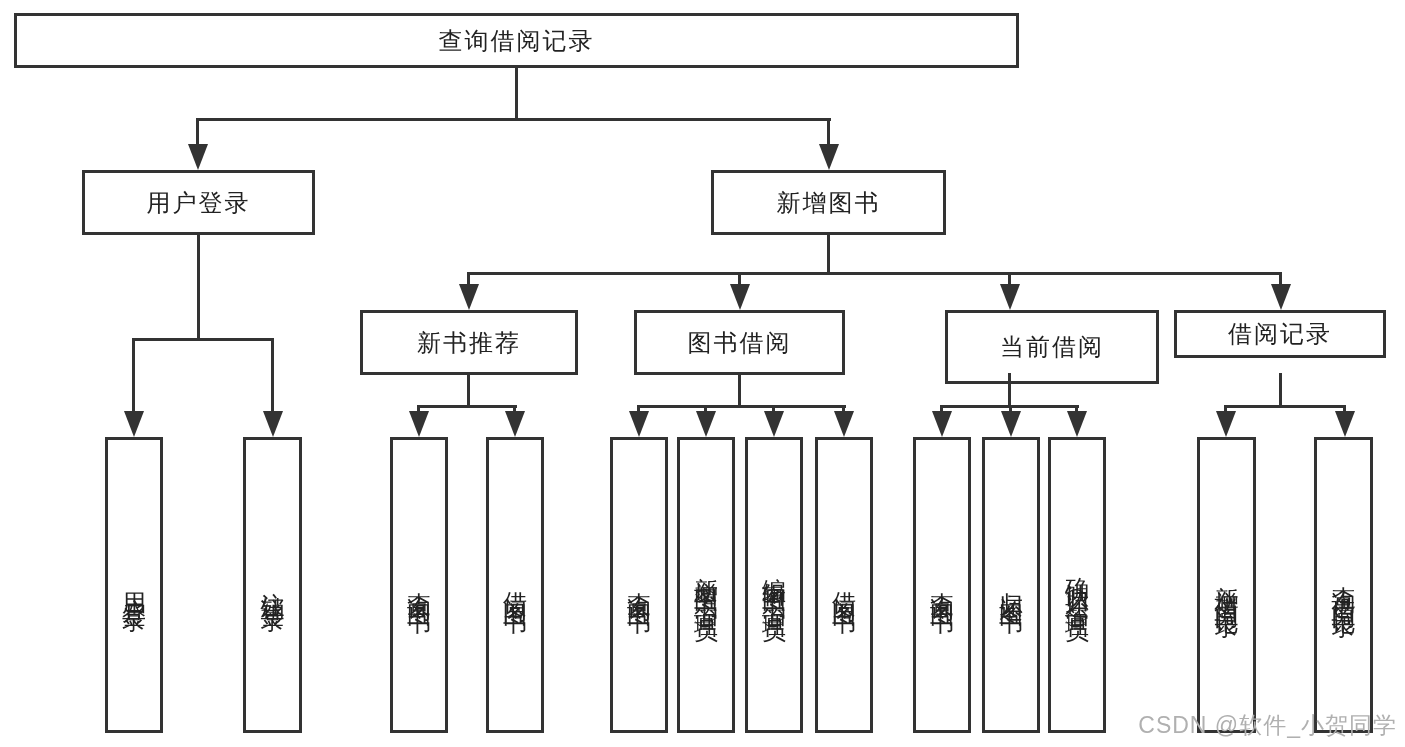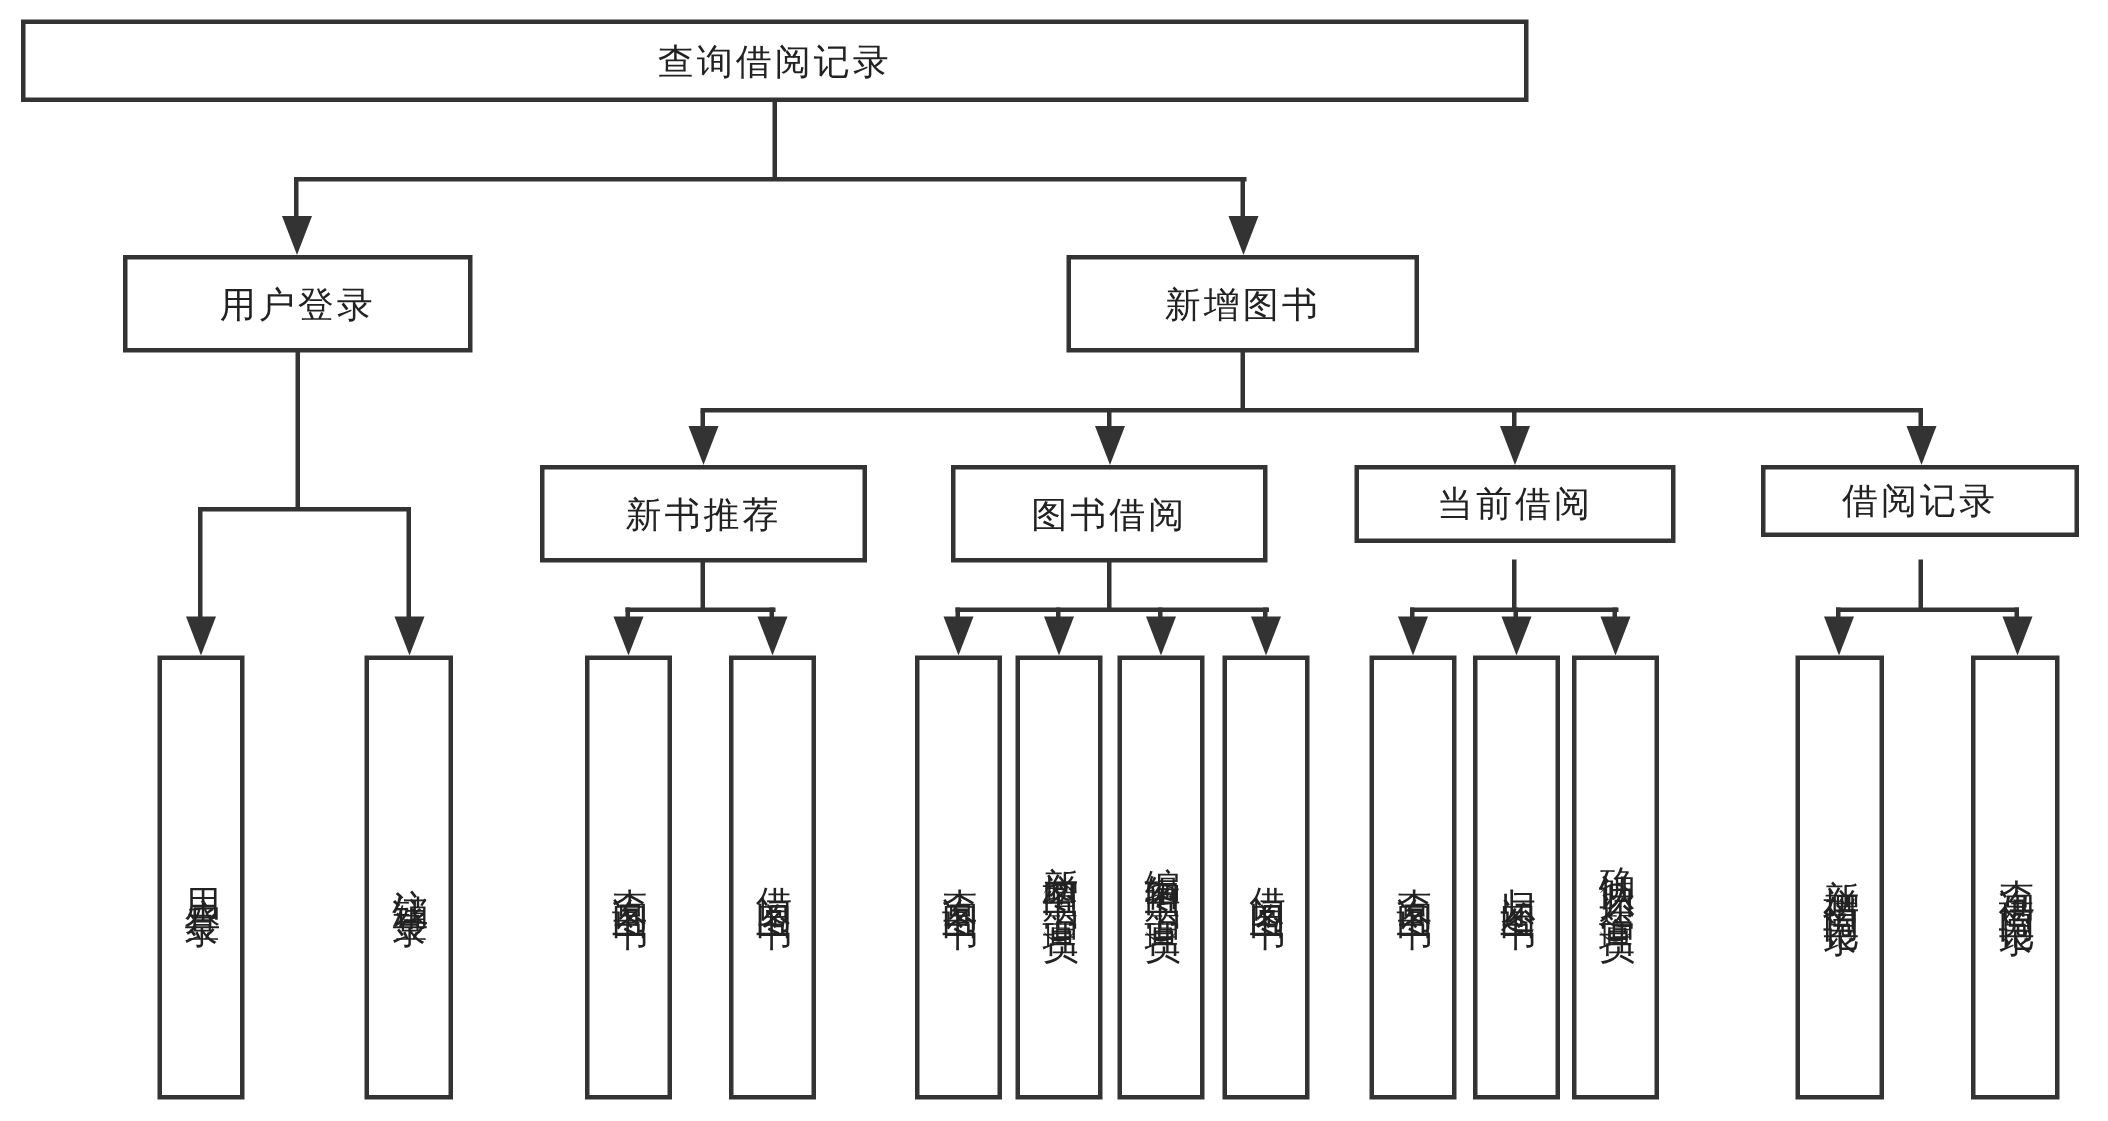--- a/index.html
+++ b/index.html
@@ -73,21 +73,21 @@
   <div class="box" style="left:711px;top:170px;width:235px;height:65px">
     <span class="hlabel">新增图书</span>
   </div>
 
   <div class="box" style="left:634px;top:310px;width:211px;height:65px">
     <span class="hlabel">图书借阅</span>
   </div>
   <div class="box" style="left:360px;top:310px;width:218px;height:65px">
     <span class="hlabel">新书推荐</span>
   </div>
-  <div class="box" style="left:903px;top:310px;width:214px;height:52px">
+  <div class="box" style="left:945px;top:310px;width:214px;height:74px">
     <span class="hlabel">当前借阅</span>
   </div>
   <div class="box" style="left:1174px;top:310px;width:212px;height:48px">
     <span class="hlabel">借阅记录</span>
   </div>
 
   <div class="box leaf" style="left:105px;top:437px;width:58px;height:296px">
     <span class="vlabel">用户登录</span>
   </div>
   <div class="box leaf" style="left:243px;top:437px;width:59px;height:296px">
@@ -183,14 +183,15 @@
   <div class="arrow" style="left:1001px;top:411px"></div>
   <div class="arrow" style="left:1067px;top:411px"></div>
 
   <div class="line" style="left:1279px;top:373px;width:3px;height:34px"></div>
   <div class="line" style="left:1224px;top:405px;width:122px;height:3px"></div>
   <div class="line" style="left:1224px;top:405px;width:3px;height:10px"></div>
   <div class="line" style="left:1343px;top:405px;width:3px;height:10px"></div>
   <div class="arrow" style="left:1216px;top:411px"></div>
   <div class="arrow" style="left:1335px;top:411px"></div>
 
+  <div class="watermark">CSDN @软件_小贺同学</div>
 
 </div>
 
 </body></html>

